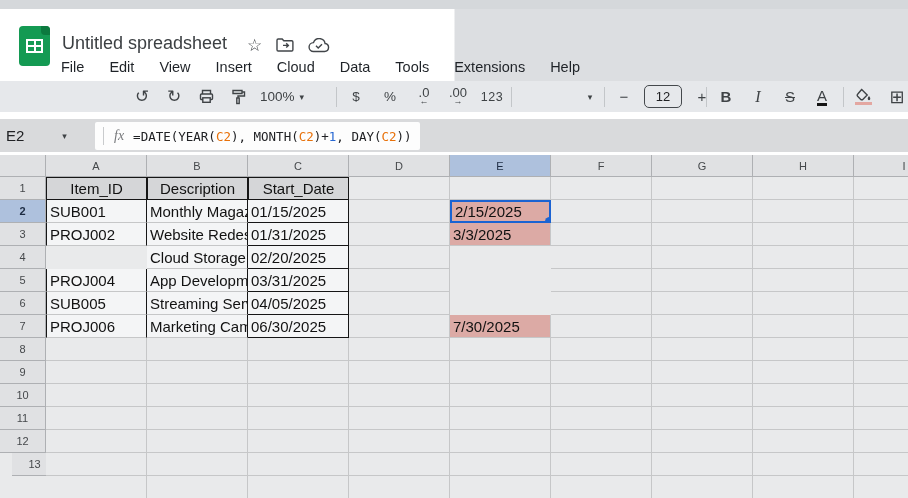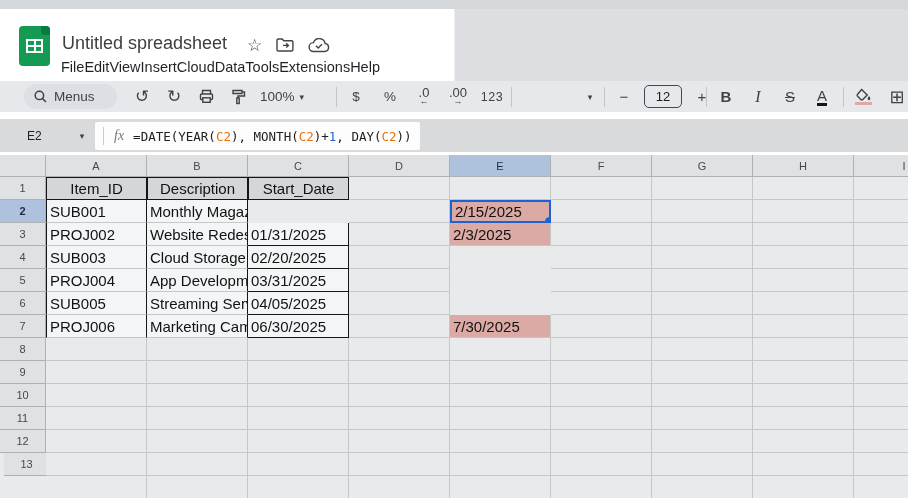--- a/index.html
+++ b/index.html
@@ -13,21 +13,21 @@
   #topbar { left:0; top:9px; width:908px; height:72px;
     background:linear-gradient(90deg,#ffffff 0,#ffffff 454px,#dcdee1 455px,#dcdee1 100%); }
   #sheets-logo { left:19px; top:17px; width:31px; height:40px; background:#149a53; border-radius:4px; }
   #sheets-logo .fold { position:absolute; right:0; top:0; width:9px; height:9px; background:#0c7a3f; border-radius:0 4px 0 4px; }
   #sheets-logo .tbl { position:absolute; left:7px; top:13px; width:17px; height:14px; border:2px solid #fff; }
   #sheets-logo .tbl:before { content:""; position:absolute; left:0; right:0; top:4px; height:2px; background:#fff; }
   #sheets-logo .tbl:after  { content:""; position:absolute; top:0; bottom:0; left:5.5px; width:2px; background:#fff; }
   #doc-title { left:62px; top:24px; font-size:18px; color:#3c4043; }
   .title-ic { top:26px; font-size:17px; color:#414549; cursor:pointer; }
   #star-icon { left:247px; }
-  #menu-row { left:61px; top:50px; display:flex; font-size:14.5px; color:#1f2328; }
+  #menu-row { left:61px; top:50px; display:flex; gap:25px; font-size:14.5px; color:#1f2328; }
   #menu-row span { cursor:pointer; }
 
   
   #toolbar { left:0; top:81px; width:908px; height:31px; background:#e6e8eb; }
   .tb { position:absolute; top:0; height:31px; display:flex; align-items:center; color:#3f4346; }
   .tbtn { min-width:24px; height:26px; display:flex; align-items:center; justify-content:center;
     font-size:15px; color:#3f4346; cursor:pointer; }
   .tsep { width:1px; height:20px; background:#c3c6c9; }
   #menus-pill { left:24px; top:3px; height:25px; width:93px; background:#dcdfe3; border-radius:13px;
     display:flex; align-items:center; padding:0 10px; gap:7px; font-size:13.5px; color:#3f4346; cursor:pointer; }
@@ -36,21 +36,21 @@
   .dec-ic small { font-size:9px; line-height:7px; }
   #font-size-box { width:38px; height:23px; border:1px solid #44484c; border-radius:5px;
     display:flex; align-items:center; justify-content:center; font-size:13px; color:#202124; cursor:text; }
   .u-black { border-bottom:3px solid #141414; padding-bottom:0; line-height:15px; }
   .u-pink  { display:flex; flex-direction:column; align-items:center; }
   .u-pink .bar { width:17px; height:3px; background:#e3a7a1; margin-top:1px; }
 
   
   #formula-row { left:0; top:119px; width:908px; height:33px; background:#d9dadc; }
   #name-box { left:0; top:0; width:90px; height:33px; display:flex; align-items:center; }
-  #name-box .nm { margin-left:27px; font-size:12px; color:#202124; }
+  #name-box .nm { margin-left:6px; font-size:15px; color:#202124; }
   #name-box .caret { margin-left:38px; }
   #formula-white { left:95px; top:3px; width:325px; height:28px; background:#fdfdfd; border-radius:2px;
     display:flex; align-items:center; }
   #fx-divider { width:1px; height:18px; background:#c9cbcd; margin-left:8px; }
   #fx-label { font-family:"Liberation Serif", serif; font-style:italic; font-size:14px; color:#77797c; margin:0 9px 0 10px; }
   #formula-text { font-family:"DejaVu Sans Mono","Liberation Mono",monospace; font-size:12.5px; color:#202124; white-space:pre; }
   #formula-text .ref { color:#e8710a; }
   #formula-text .num { color:#2767d2; }
 
   
@@ -107,29 +107,20 @@
       <span>Insert</span>
       <span>Cloud</span>
       <span>Data</span>
       <span>Tools</span>
       <span>Extensions</span>
       <span>Help</span>
     </div>
   </div>
 
   <div id="toolbar" class="abs">
-    <div id="menus-pill" class="abs">
-      <span>
-        <svg width="13" height="13" viewBox="0 0 13 13" fill="none" stroke="#3f4346" stroke-width="1.5">
-          <circle cx="5.4" cy="5.4" r="4.2"></circle>
-            <path d="M8.6 8.6 12 12"></path>
-        </svg>
-      </span>
-      <span>Menus</span>
-    </div>
 
     <div class="tb" style="left:130px; gap:8px;">
       <div class="tbtn" style="font-size:17px;">↺</div>
       <div class="tbtn" style="font-size:17px;">↻</div>
       <div class="tbtn">
         <svg width="15" height="15" viewBox="0 0 15 15" fill="none" stroke="#3f4346" stroke-width="1.4">
           <path d="M3.5 5V1.5h8V5"></path>
             <rect x="1.5" y="5" width="12" height="5.5" rx="1"></rect>
           <rect x="3.8" y="8.8" width="7.4" height="4.5" fill="#e6e8eb"></rect>
         </svg>
@@ -242,38 +233,38 @@
       <div class="cell th" style="left: 147px; top: 22px; width: 101px; height: 23px; position: absolute;">Description</div>
       <div class="cell" style="left: 349px; top: 22px; width: 101px; height: 23px; position: absolute;"></div>
       <div class="cell" style="left: 450px; top: 22px; width: 101px; height: 23px; position: absolute;"></div>
       <div class="cell" style="left: 551px; top: 22px; width: 101px; height: 23px; position: absolute;"></div>
       <div class="cell" style="left: 652px; top: 22px; width: 101px; height: 23px; position: absolute;"></div>
       <div class="cell" style="left: 753px; top: 22px; width: 101px; height: 23px; position: absolute;"></div>
       <div class="cell" style="left: 854px; top: 22px; width: 101px; height: 23px; position: absolute;"></div>
       <div class="rowhead sel-head bold" style="left: 0px; top: 45px; width: 46px; height: 23px; position: absolute;">2</div>
       <div class="cell data bl br" style="left: 46px; top: 45px; width: 101px; height: 23px; position: absolute;">SUB001</div>
       <div class="cell data br" style="left: 147px; top: 45px; width: 101px; height: 23px; position: absolute;">Monthly Magazine</div>
+      <div class="cell data br bb" style="left: 248px; top: 45px; width: 101px; height: 23px; position: absolute;">01/15/2025</div>
       <div class="cell" style="left: 349px; top: 45px; width: 101px; height: 23px; position: absolute;"></div>
       <div class="cell pink selcell" style="left: 450px; top: 45px; width: 101px; height: 23px; position: absolute;">2/15/2025<div class="fill-handle"></div></div>
       <div class="cell" style="left: 551px; top: 45px; width: 101px; height: 23px; position: absolute;"></div>
       <div class="cell" style="left: 652px; top: 45px; width: 101px; height: 23px; position: absolute;"></div>
       <div class="cell" style="left: 753px; top: 45px; width: 101px; height: 23px; position: absolute;"></div>
       <div class="cell" style="left: 854px; top: 45px; width: 101px; height: 23px; position: absolute;"></div>
       <div class="rowhead" style="left: 0px; top: 68px; width: 46px; height: 23px; position: absolute;">3</div>
       <div class="cell data bl br" style="left: 46px; top: 68px; width: 101px; height: 23px; position: absolute;">PROJ002</div>
       <div class="cell data br" style="left: 147px; top: 68px; width: 101px; height: 23px; position: absolute;">Website Redesign</div>
       <div class="cell data br bb" style="left: 248px; top: 68px; width: 101px; height: 23px; position: absolute;">01/31/2025</div>
       <div class="cell" style="left: 349px; top: 68px; width: 101px; height: 23px; position: absolute;"></div>
-      <div class="cell pink" style="left: 450px; top: 68px; width: 101px; height: 23px; position: absolute;">2/3/2025</div>
+      <div class="cell pink" style="left: 450px; top: 68px; width: 101px; height: 23px; position: absolute;">3/3/2025</div>
       <div class="cell" style="left: 551px; top: 68px; width: 101px; height: 23px; position: absolute;"></div>
       <div class="cell" style="left: 652px; top: 68px; width: 101px; height: 23px; position: absolute;"></div>
       <div class="cell" style="left: 753px; top: 68px; width: 101px; height: 23px; position: absolute;"></div>
       <div class="cell" style="left: 854px; top: 68px; width: 101px; height: 23px; position: absolute;"></div>
       <div class="rowhead" style="left: 0px; top: 91px; width: 46px; height: 23px; position: absolute;">4</div>
-      <div class="cell data bl br" style="left: 46px; top: 91px; width: 101px; height: 23px; position: absolute;">SUB003</div>
       <div class="cell data br" style="left: 147px; top: 91px; width: 101px; height: 23px; position: absolute;">Cloud Storage</div>
       <div class="cell data br bb" style="left: 248px; top: 91px; width: 101px; height: 23px; position: absolute;">02/20/2025</div>
       <div class="cell" style="left: 349px; top: 91px; width: 101px; height: 23px; position: absolute;"></div>
       <div class="cell" style="left: 551px; top: 91px; width: 101px; height: 23px; position: absolute;"></div>
       <div class="cell" style="left: 652px; top: 91px; width: 101px; height: 23px; position: absolute;"></div>
       <div class="cell" style="left: 753px; top: 91px; width: 101px; height: 23px; position: absolute;"></div>
       <div class="cell" style="left: 854px; top: 91px; width: 101px; height: 23px; position: absolute;"></div>
       <div class="rowhead" style="left: 0px; top: 114px; width: 46px; height: 23px; position: absolute;">5</div>
       <div class="cell data bl br" style="left: 46px; top: 114px; width: 101px; height: 23px; position: absolute;">PROJ004</div>
       <div class="cell data br" style="left: 147px; top: 114px; width: 101px; height: 23px; position: absolute;">App Development</div>
@@ -345,21 +336,21 @@
       <div class="rowhead" style="left: 0px; top: 275px; width: 46px; height: 23px; position: absolute;">12</div>
       <div class="cell" style="left: 46px; top: 275px; width: 101px; height: 23px; position: absolute;"></div>
       <div class="cell" style="left: 147px; top: 275px; width: 101px; height: 23px; position: absolute;"></div>
       <div class="cell" style="left: 248px; top: 275px; width: 101px; height: 23px; position: absolute;"></div>
       <div class="cell" style="left: 349px; top: 275px; width: 101px; height: 23px; position: absolute;"></div>
       <div class="cell" style="left: 450px; top: 275px; width: 101px; height: 23px; position: absolute;"></div>
       <div class="cell" style="left: 551px; top: 275px; width: 101px; height: 23px; position: absolute;"></div>
       <div class="cell" style="left: 652px; top: 275px; width: 101px; height: 23px; position: absolute;"></div>
       <div class="cell" style="left: 753px; top: 275px; width: 101px; height: 23px; position: absolute;"></div>
       <div class="cell" style="left: 854px; top: 275px; width: 101px; height: 23px; position: absolute;"></div>
-      <div class="rowhead" style="left: 4px; top: 298px; width: 46px; height: 23px; position: absolute;">13</div>
+      <div class="rowhead" style="left: 12px; top: 298px; width: 46px; height: 23px; position: absolute;">13</div>
       <div class="cell" style="left: 46px; top: 298px; width: 101px; height: 23px; position: absolute;"></div>
       <div class="cell" style="left: 147px; top: 298px; width: 101px; height: 23px; position: absolute;"></div>
       <div class="cell" style="left: 248px; top: 298px; width: 101px; height: 23px; position: absolute;"></div>
       <div class="cell" style="left: 349px; top: 298px; width: 101px; height: 23px; position: absolute;"></div>
       <div class="cell" style="left: 450px; top: 298px; width: 101px; height: 23px; position: absolute;"></div>
       <div class="cell" style="left: 551px; top: 298px; width: 101px; height: 23px; position: absolute;"></div>
       <div class="cell" style="left: 652px; top: 298px; width: 101px; height: 23px; position: absolute;"></div>
       <div class="cell" style="left: 753px; top: 298px; width: 101px; height: 23px; position: absolute;"></div>
       <div class="cell" style="left: 854px; top: 298px; width: 101px; height: 23px; position: absolute;"></div>
       <div class="rowhead" style="left: 0px; top: 321px; width: 46px; height: 23px; position: absolute; margin-left: 48px;">14</div>

